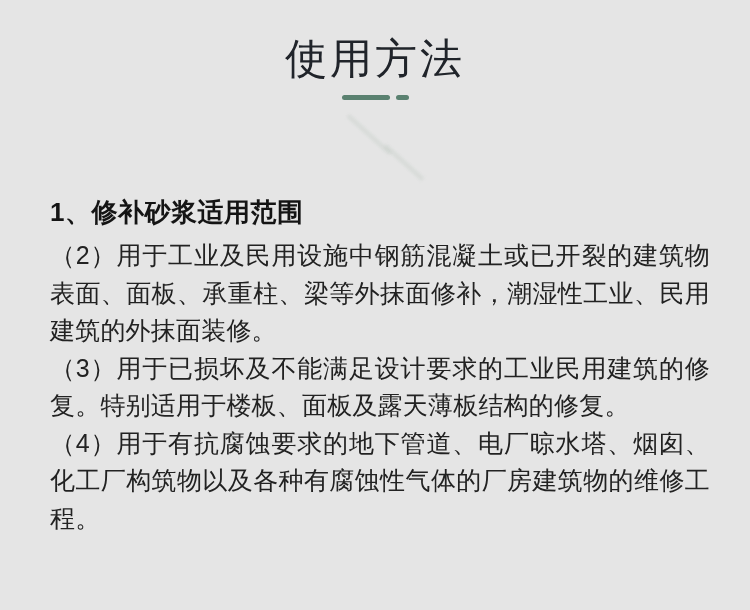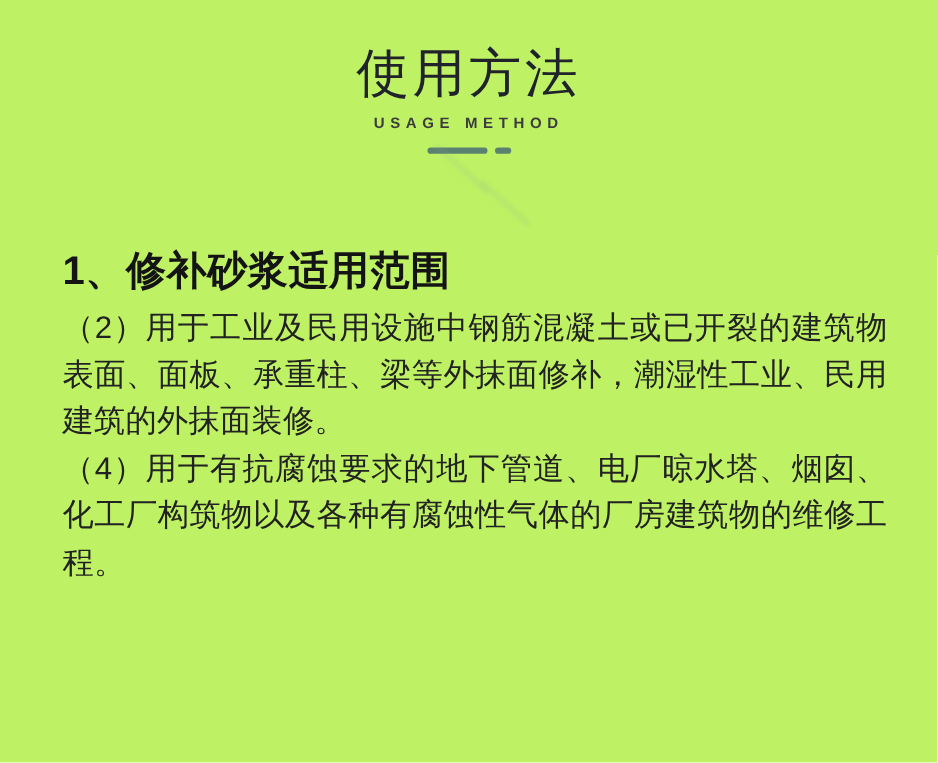--- a/index.html
+++ b/index.html
@@ -5,21 +5,21 @@
   html, body {
     margin: 0;
     padding: 0;
     background: #ffffff;
     font-family: "Liberation Sans", "DejaVu Sans", sans-serif;
   }
   .page {
     position: relative;
     width: 750px;
     height: 610px;
-    background: #bef264;
+    background: #e5e5e5;
     overflow: hidden;
   }
   
   .header {
     padding-top: 36px;
     text-align: center;
   }
   .title {
     font-size: 42px;
     line-height: 1.1;
@@ -62,21 +62,21 @@
   .wm-1 { left: 340px; top: 132px; width: 58px; height: 5px; }
   .wm-2 { left: 378px; top: 160px; width: 52px; height: 5px; }
   
   .content {
     position: absolute;
     left: 50px;
     top: 197px;
     width: 660px;
   }
   .section-heading {
-    font-size: 32px;
+    font-size: 26px;
     font-weight: bold;
     color: #141414;
     line-height: 1.2;
     margin: 0 0 9px 0;
     letter-spacing: 0.5px;
   }
   .para {
     font-size: 25px;
     line-height: 37.5px;
     color: #222222;
@@ -86,29 +86,29 @@
     letter-spacing: 0.2px;
   }
 </style>
 </head>
 <body>
 
 <div class="page">
 
   <div class="header">
     <div class="title">使用方法</div>
-    <div class="subtitle">USAGE METHOD</div>
     <div class="bars">
       <span class="bar-long" style="background: rgb(90, 129, 112);"></span>
       <span class="bar-short" style="background: rgb(90, 129, 112);"></span>
     </div>
   </div>
 
   <span class="wm wm-1"></span>
   <span class="wm wm-2"></span>
 
   <div class="content">
     <h2 class="section-heading">1、修补砂浆适用范围</h2>
     <p class="para">（2）用于工业及民用设施中钢筋混凝土或已开裂的建筑物表面、面板、承重柱、梁等外抹面修补，潮湿性工业、民用建筑的外抹面装修。</p>
+    <p class="para">（3）用于已损坏及不能满足设计要求的工业民用建筑的修复。特别适用于楼板、面板及露天薄板结构的修复。</p>
     <p class="para">（4）用于有抗腐蚀要求的地下管道、电厂晾水塔、烟囱、化工厂构筑物以及各种有腐蚀性气体的厂房建筑物的维修工程。</p>
   </div>
 
 </div>
 
 </body></html>

